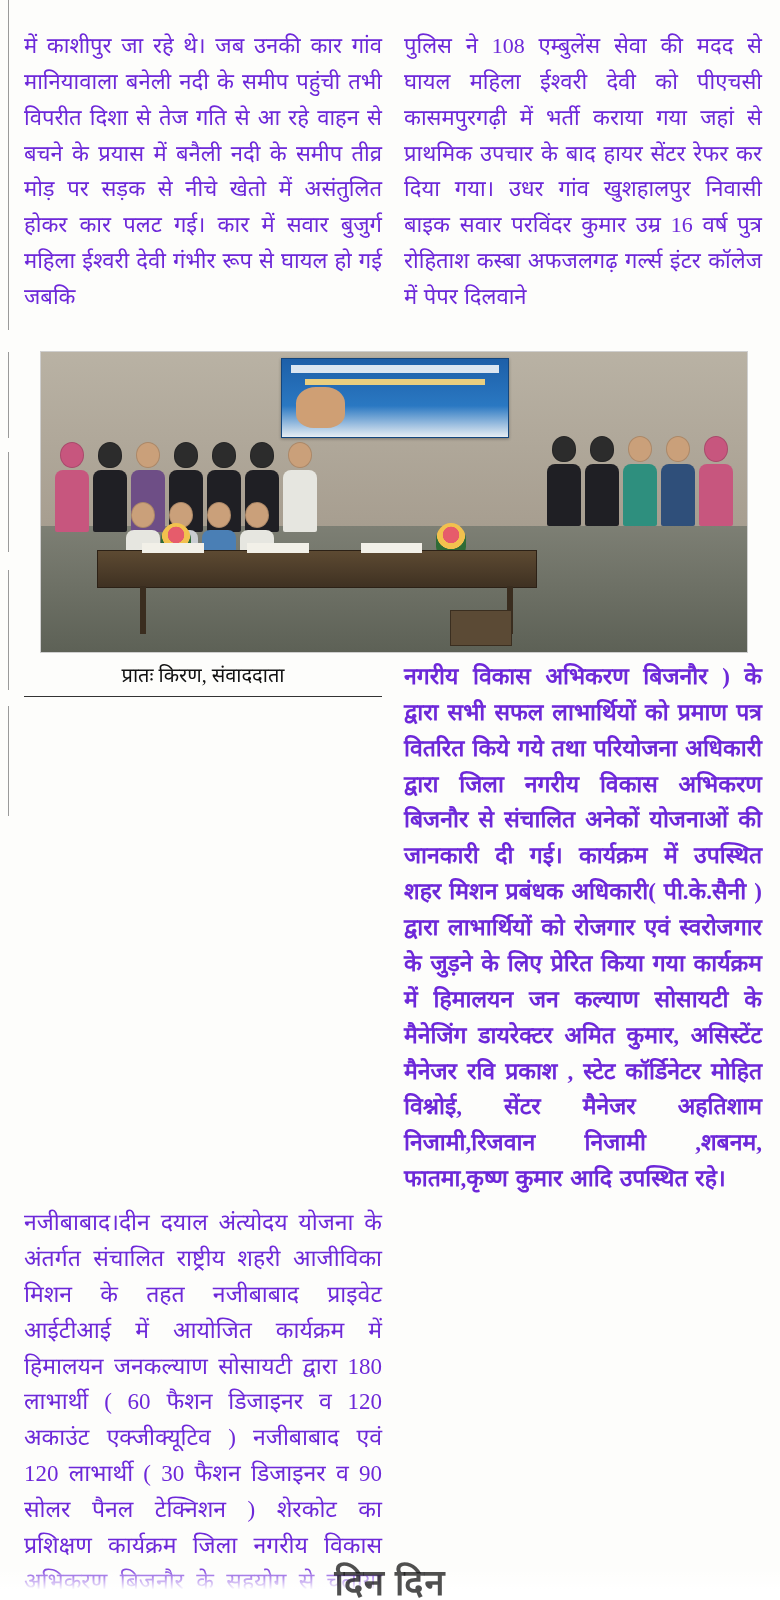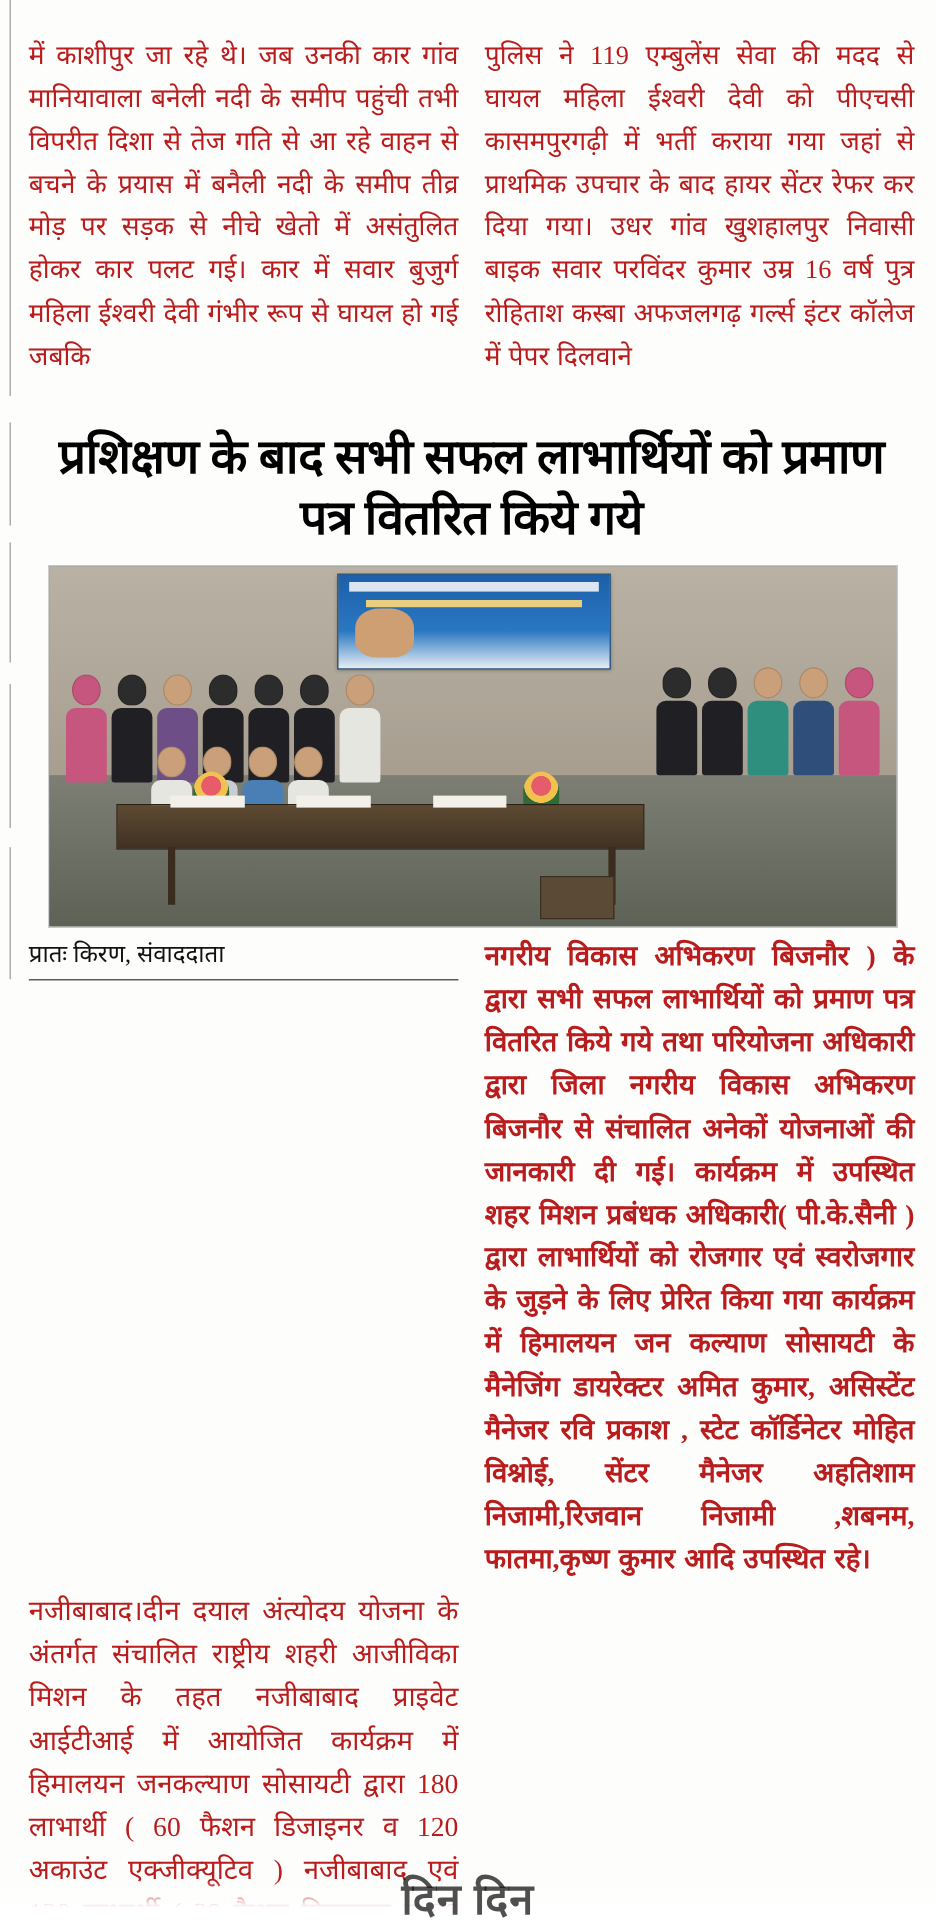--- a/index.html
+++ b/index.html
@@ -46,21 +46,21 @@
     flex: 1 1 50%;
     min-width: 0;
   }
   .hindi-body {
     font-family: "Liberation Serif", serif;
     font-size: 21.5px;
     line-height: 1.62;
     text-align: justify;
     text-justify: inter-word;
     word-spacing: 1px;
-    color: #b91c1c;
+    color: #6d28d9;
   }
   .top-cols .hindi-body {
     font-size: 22px;
     line-height: 1.63;
   }
 
   .headline {
     margin: 18px 0 6px 0;
     text-align: center;
     font-family: "Liberation Serif", serif;
@@ -166,20 +166,21 @@
     background:#5b4a35; border:1px solid #3a2e20;
   }
 
   .caption-row {
     display: flex;
     gap: 22px;
     margin-top: 4px;
   }
   .caption-left {
     flex: 1 1 50%;
+    text-align: center;
     font-size: 20px;
     font-family: "Liberation Serif", serif;
     padding-top: 2px;
   }
   .caption-left .rule {
     margin-top: 8px;
     border-bottom: 1px solid #333;
     width: 100%;
   }
   .caption-right {
@@ -224,25 +225,24 @@
   <div class="edge-rule r2"></div>
   <div class="edge-rule r3"></div>
   <div class="edge-rule r4"></div>
   <div class="edge-rule r5"></div>
 
   <div class="top-cols">
     <div class="col">
       <p class="hindi-body">में काशीपुर जा रहे थे। जब उनकी कार गांव मानियावाला बनेली नदी के समीप पहुंची तभी विपरीत दिशा से तेज गति से  आ रहे वाहन से बचने के प्रयास में बनैली नदी के समीप तीव्र मोड़ पर सड़क से नीचे खेतो में असंतुलित होकर कार पलट गई। कार में सवार बुजुर्ग महिला ईश्वरी देवी गंभीर रूप से घायल हो गई जबकि</p>
     </div>
     <div class="col">
-      <p class="hindi-body">पुलिस ने 119 एम्बुलेंस सेवा की मदद से घायल महिला ईश्वरी देवी को पीएचसी कासमपुरगढ़ी में भर्ती कराया गया जहां से प्राथमिक उपचार के बाद हायर सेंटर रेफर कर दिया गया। उधर गांव खुशहालपुर निवासी बाइक सवार परविंदर कुमार उम्र 16 वर्ष पुत्र रोहिताश कस्बा अफजलगढ़ गर्ल्स इंटर कॉलेज में पेपर दिलवाने</p>
+      <p class="hindi-body">पुलिस ने 108 एम्बुलेंस सेवा की मदद से घायल महिला ईश्वरी देवी को पीएचसी कासमपुरगढ़ी में भर्ती कराया गया जहां से प्राथमिक उपचार के बाद हायर सेंटर रेफर कर दिया गया। उधर गांव खुशहालपुर निवासी बाइक सवार परविंदर कुमार उम्र 16 वर्ष पुत्र रोहिताश कस्बा अफजलगढ़ गर्ल्स इंटर कॉलेज में पेपर दिलवाने</p>
     </div>
   </div>
 
-  <h1 class="headline">प्रशिक्षण के बाद सभी सफल लाभार्थियों को प्रमाण पत्र वितरित किये गये</h1>
 
   <div class="photo-wrap">
     <div class="photo">
       <div class="ph-wall"></div>
       <div class="ph-wall2"></div>
 
       <div class="ph-banner">
         <div class="bstrip"></div>
         <div class="bstrip2"></div>
         <div class="bface"></div>

